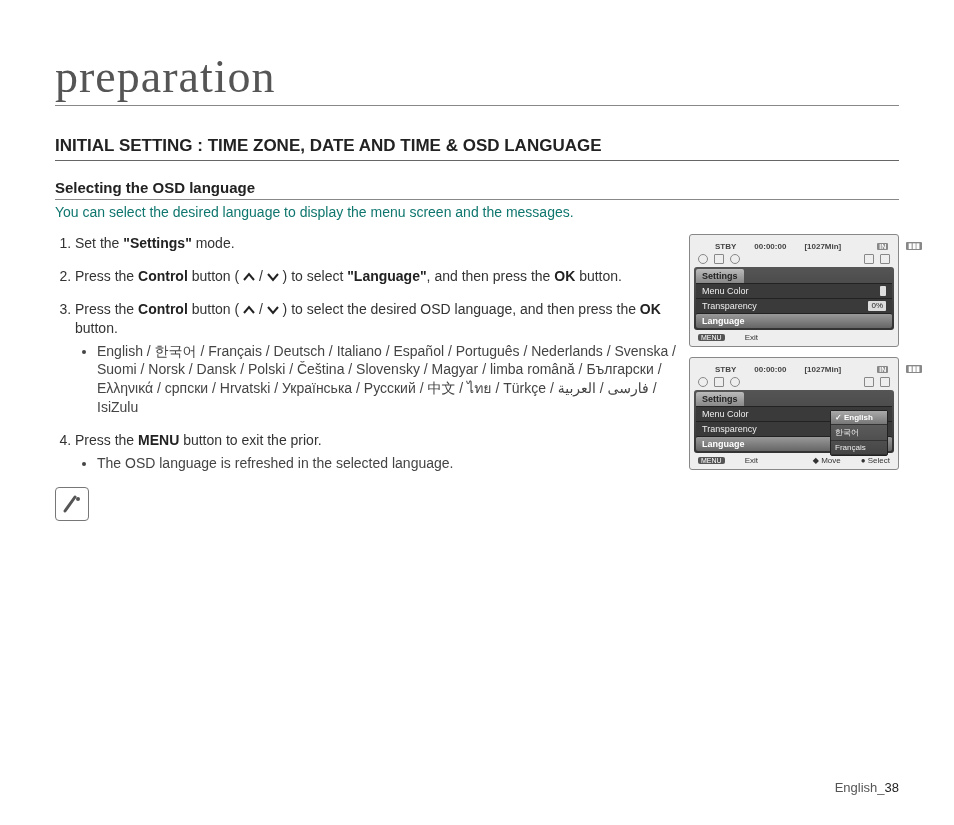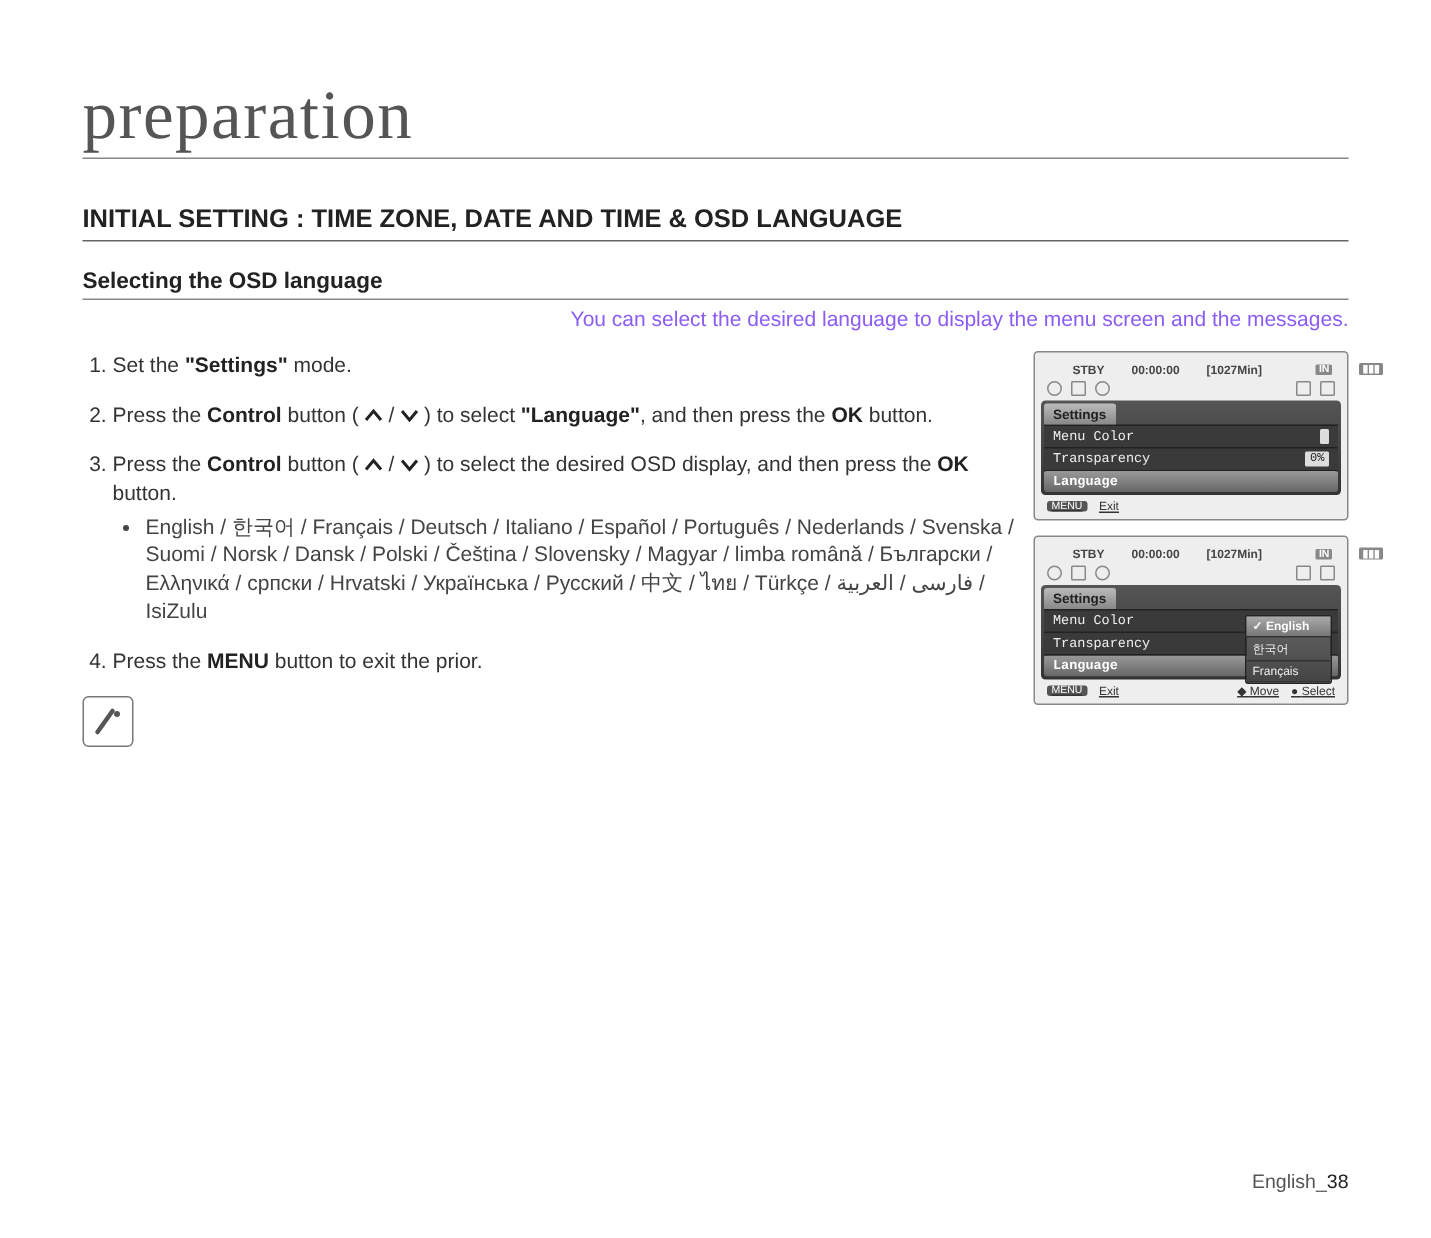--- a/index.html
+++ b/index.html
@@ -34,23 +34,22 @@
   .sub-heading {
     font-size: 15px;
     font-weight: bold;
     color: #222;
     border-bottom: 1px solid #888;
     padding-bottom: 3px;
     margin-bottom: 4px;
   }
   .intro-text {
     font-size: 14px;
-    color: #8b5cf6;
+    color: #0f766e;
     margin-bottom: 14px;
-    text-align: right;
   }
   .content-row {
     display: flex;
     gap: 12px;
   }
   .steps-col { flex: 1; }
   .screens-col { width: 210px; flex-shrink: 0; }
   ol.steps {
     list-style: decimal;
     padding-left: 20px;
@@ -147,34 +146,33 @@
     border-radius:2px 2px 0 0;
     display:inline-block;
   }
   .osd-row {
     display:flex; justify-content:space-between;
     padding:2px 6px;
     font-size:9px;
     color:#eee;
     border-top:1px solid #222;
     background:#3a3a3a;
-    font-family:Liberation Mono, monospace;
   }
   .osd-row.sel {
     background: linear-gradient(#999,#666);
     color:#fff;
     font-weight:bold;
     border-radius:2px;
   }
   .osd-val {
     background:#ddd;color:#222;font-size:8px;padding:0 3px;border-radius:1px;
   }
   .osd-foot {
-    display:flex; gap:8px; padding:3px 4px 0 4px;
-    font-size:8px; color:#333; align-items:center;text-decoration:underline;
+    display:flex; gap:20px; padding:3px 4px 0 4px;
+    font-size:8px; color:#333; align-items:center;
   }
   .osd-foot .pill { background:#555;color:#fff;padding:0 3px;border-radius:2px;font-size:7px; }
   .osd-popup {
     position:absolute; right:6px; top:20px;
     background:linear-gradient(#666,#444);
     border:1px solid #222; border-radius:2px;
     font-size:8px; color:#eee;
     width:56px;
   }
   .osd-popup .pr { padding:2px 4px; border-bottom:1px solid #333; }
@@ -202,27 +200,30 @@
             <path d="M1 8 L6 2 L11 8" fill="none" stroke="#222" stroke-width="2"></path>
           </svg><span> / </span><svg class="ctrl-icon" width="12" height="10">
             <path d="M1 2 L6 8 L11 2" fill="none" stroke="#222" stroke-width="2"></path>
           </svg><span> ) to select </span><span class="bold">"Language"</span><span>, and then press the </span><span class="bold">OK</span><span> button.</span>
       </li>
       <li>
         <span>Press the </span><span class="bold">Control</span><span> button ( </span><svg class="ctrl-icon" width="12" height="10">
             <path d="M1 8 L6 2 L11 8" fill="none" stroke="#222" stroke-width="2"></path>
           </svg><span> / </span><svg class="ctrl-icon" width="12" height="10">
             <path d="M1 2 L6 8 L11 2" fill="none" stroke="#222" stroke-width="2"></path>
-          </svg><span> ) to select the desired OSD display, and then press the </span><span class="bold">OK</span><span> button.</span>
+          </svg><span> ) to select the desired OSD language, and then press the </span><span class="bold">OK</span><span> button.</span>
         <ul class="sub">
             <li>English / 한국어 / Français / Deutsch / Italiano / Español / Português / Nederlands / Svenska / Suomi / Norsk / Dansk / Polski / Čeština / Slovensky / Magyar / limba română / Български / Ελληνικά / српски / Hrvatski / Українська / Русский / 中文 / ไทย / Türkçe / فارسی / العربية / IsiZulu</li>
           </ul>
       </li>
       <li>
         <span>Press the </span><span class="bold">MENU</span><span> button to exit the prior.</span>
+        <ul class="sub">
+            <li>The OSD language is refreshed in the selected language.</li>
+          </ul>
       </li>
     </ol>
 
     <div class="note-row">
       <div class="note-icon">
         <svg width="22" height="22">
             <path d="M4 18 L14 4" stroke="#555" stroke-width="3" stroke-linecap="round"></path>
             <circle cx="17" cy="6" r="2" fill="#555"></circle>
           </svg>
       </div>

